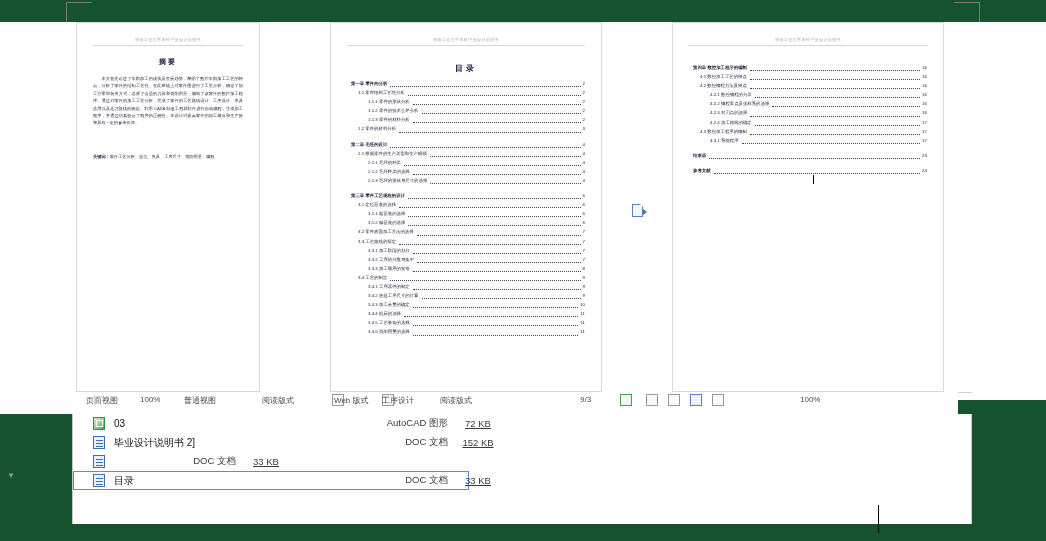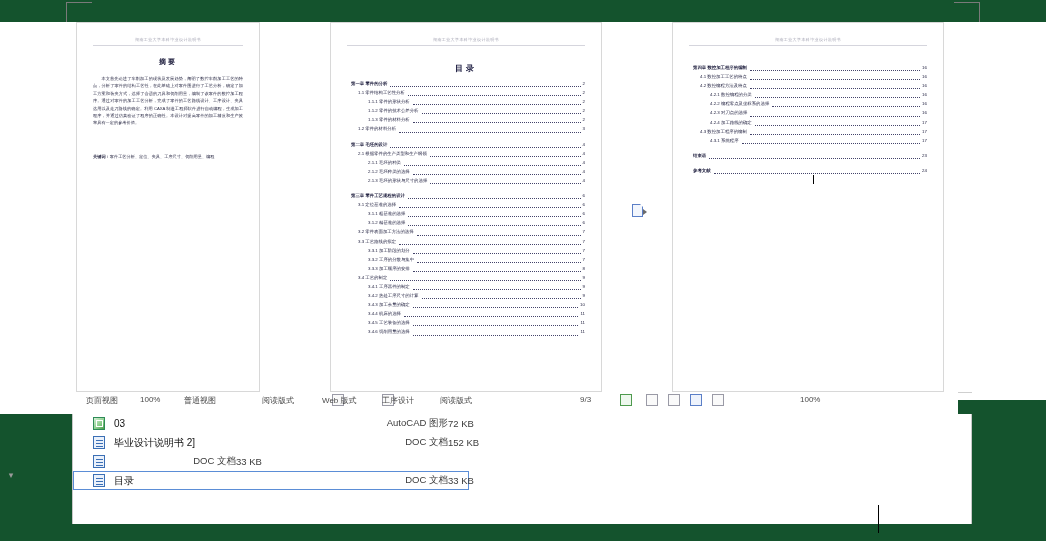--- a/index.html
+++ b/index.html
@@ -280,22 +280,23 @@
     width: 122px;
     flex: 0 0 auto;
     white-space: nowrap;
     text-align: right;
   }
   .file-row .fsize {
     font-size: 9.5px;
     color: #3b3b3b;
     width: 60px;
     flex: 0 0 auto;
-    text-align: left;
+    text-align: center;
     white-space: nowrap;
+    text-decoration: underline;
   }
   .file-row.selected {
     border: 1px solid #5b8dd6;
     box-sizing: border-box;
     background: #ffffff;
     width: 396px;
     padding-left: 19px;
   }
 
   
@@ -566,21 +567,21 @@
     <span class="tb-icon green" style="left:620px;"></span>
     <span class="tb-icon" style="left:646px;"></span>
     <span class="tb-icon" style="left:668px;"></span>
     <span class="tb-icon blue" style="left:690px;"></span>
     <span class="tb-icon" style="left:712px;"></span>
     <span class="tb-item" id="tb-items-anchor"></span>
   <span class="tb-item" style="left: 86px;">页面视图</span>
       <span class="tb-item" style="left: 140px;">100%</span>
       <span class="tb-item" style="left: 184px;">普通视图</span>
       <span class="tb-item" style="left: 262px;">阅读版式</span>
-      <span class="tb-item" style="left: 322px;">Web 版式</span>
+      <span class="tb-item" style="left: 334px;">Web 版式</span>
       <span class="tb-item" style="left: 382px;">工序设计</span>
       <span class="tb-item" style="left: 440px;">阅读版式</span>
       <span class="tb-item" style="left: 580px;">9/3</span>
       <span class="tb-item" style="left: 800px;">100%</span>
     </div>
 
   <div class="file-pane" id="file-pane">
       <div class="file-row">
         <span class="ficon cad"></span>
         <span class="fname">03</span>

